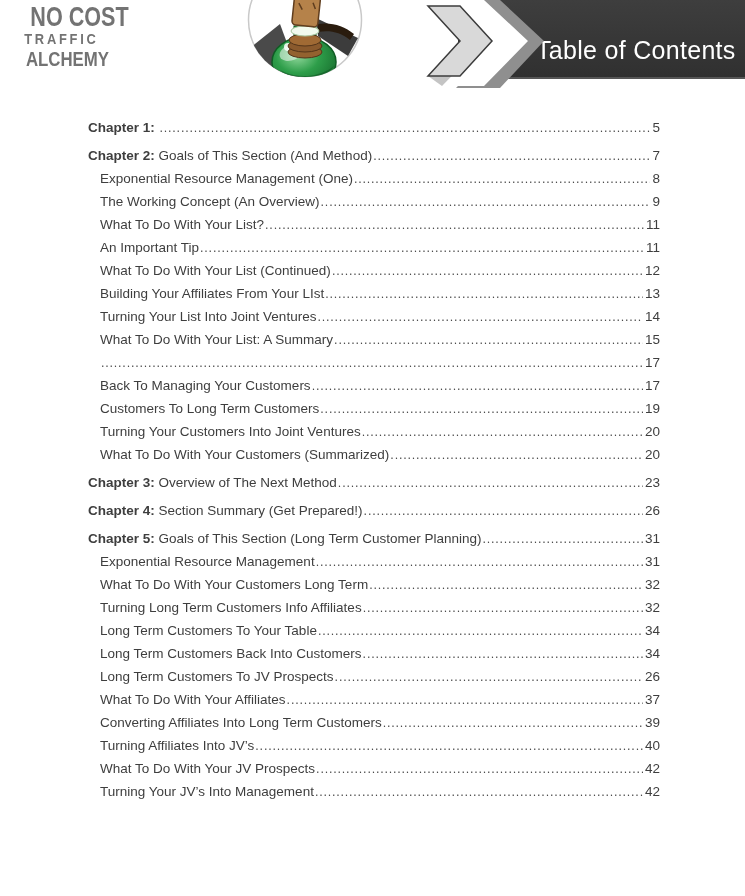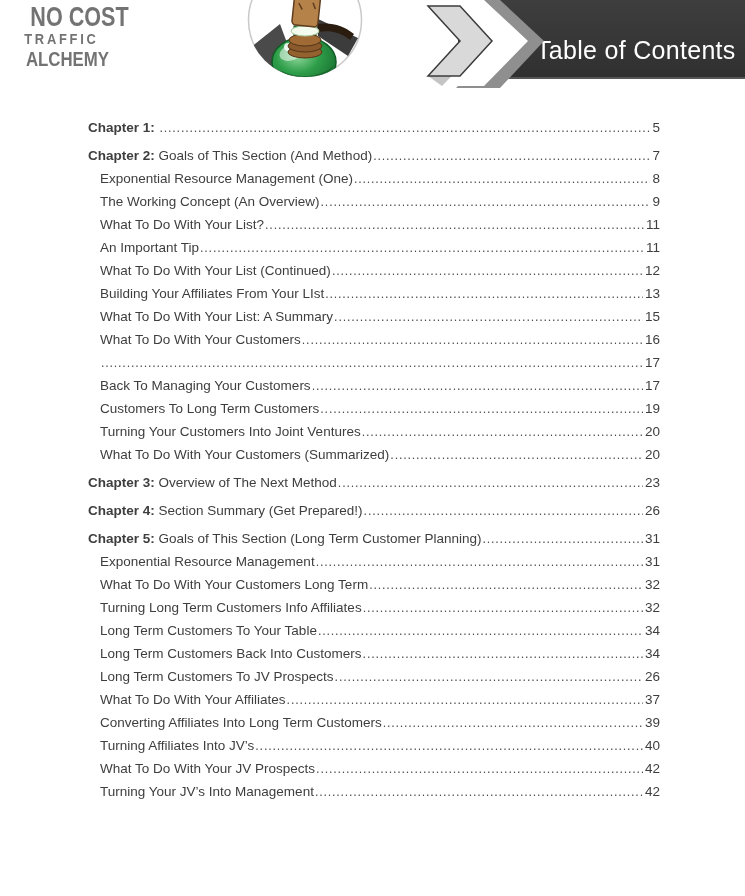--- a/index.html
+++ b/index.html
@@ -135,30 +135,30 @@
         <span class="title">What To Do With Your List (Continued)</span>
         <span class="leader"></span>
         <span class="page-num">12</span>
       </div>
       <div class="row sub">
         <span class="title">Building Your Affiliates From Your LIst</span>
         <span class="leader"></span>
         <span class="page-num">13</span>
       </div>
       <div class="row sub">
+        <span class="title">Turning Your List Into Joint Ventures</span>
+        <span class="leader"></span>
+        <span class="page-num">14</span>
+      </div>
+      <div class="row sub">
         <span class="title">What To Do With Your List: A Summary</span>
         <span class="leader"></span>
         <span class="page-num">15</span>
       </div>
       <div class="row sub">
-        <span class="title">What To Do With Your Customers</span>
-        <span class="leader"></span>
-        <span class="page-num">16</span>
-      </div>
-      <div class="row sub">
         <span class="leader"></span>
         <span class="page-num">17</span>
       </div>
       <div class="row sub">
         <span class="title">Back To Managing Your Customers</span>
         <span class="leader"></span>
         <span class="page-num">17</span>
       </div>
       <div class="row sub">
         <span class="title">Customers To Long Term Customers</span>

